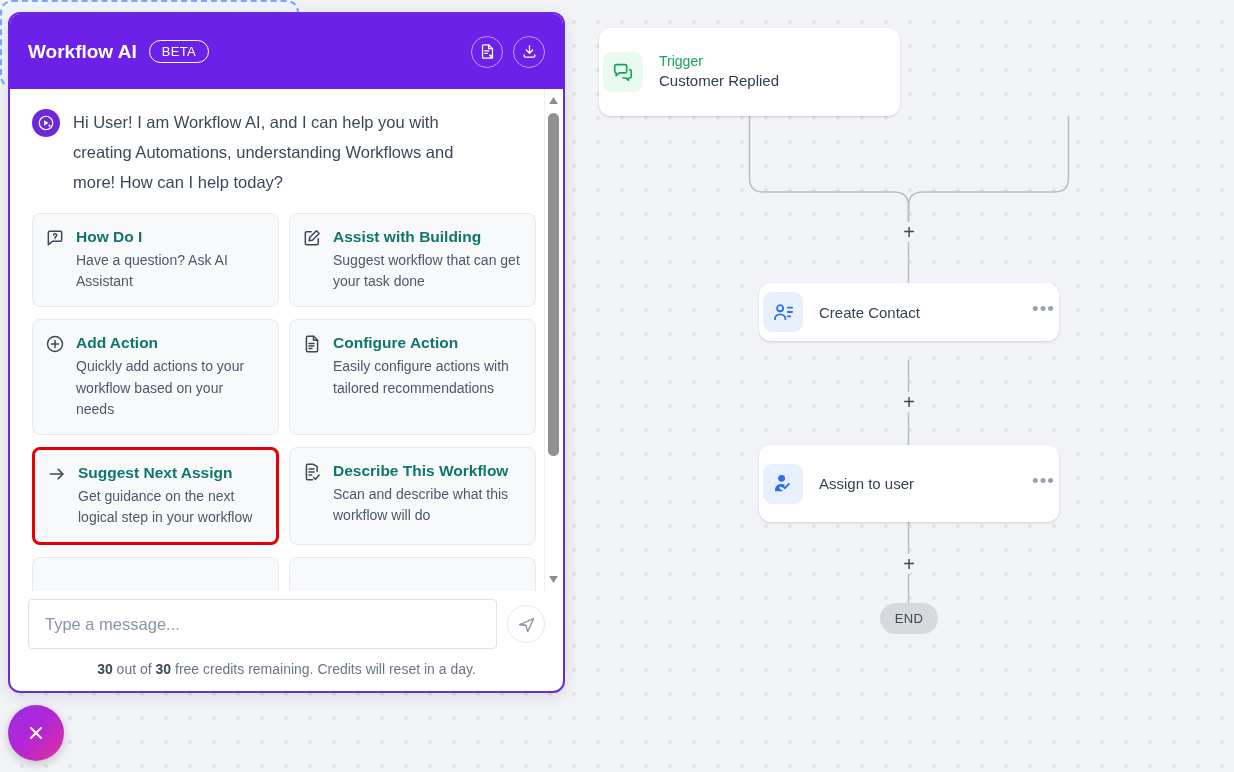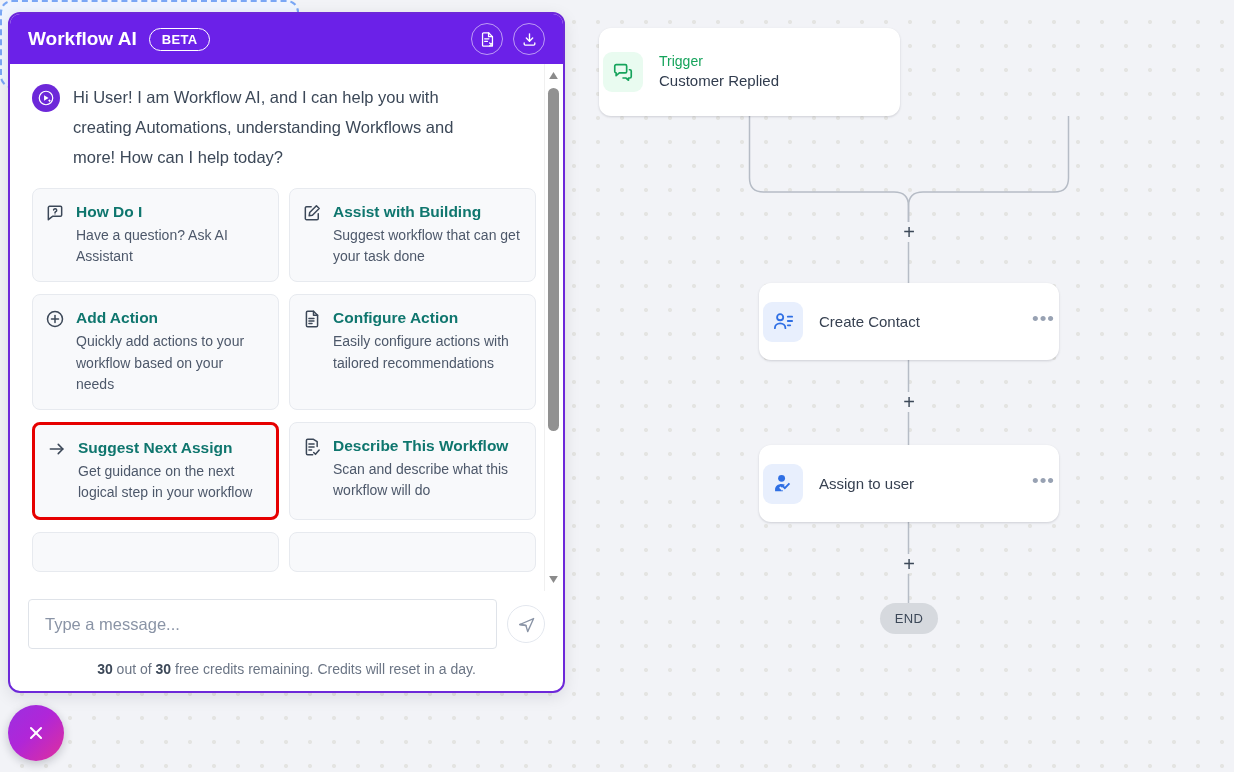--- a/index.html
+++ b/index.html
@@ -52,21 +52,21 @@
   }
   #add-trigger-node .plus-box {
     width: 40px; height: 40px; border-radius: 9px; background: #d9e6fd;
     display: flex; align-items: center; justify-content: center;
     color: #2f6fe4; font-size: 26px; font-weight: 400; line-height: 1;
   }
   #add-trigger-node .atn-label {
     margin-left: 18px; font-size: 16px; font-weight: bold; color: #3063d2;
   }
 
-  #create-contact-node { left: 759px; top: 283px; width: 300px; height: 77px; }
+  #create-contact-node { left: 759px; top: 283px; width: 300px; height: 58px; }
   #assign-user-node    { left: 759px; top: 445px; width: 300px; height: 77px; }
   .plus-marker {
     position: absolute; width: 18px; height: 18px;
     color: #3c4858; font-size: 20px; line-height: 18px; text-align: center;
     background: #f2f3f7; font-weight: 300;
   }
   #end-pill {
     position: absolute; left: 880px; top: 603px;
     width: 58px; height: 31px; border-radius: 16px;
     background: #d6d9de; color: #3c4858;
@@ -76,26 +76,26 @@
 
   
   #chat-panel {
     position: absolute; left: 8px; top: 12px;
     width: 557px; height: 681px;
     background: #ffffff; border: 2px solid #6d28d9; border-radius: 12px;
     display: flex; flex-direction: column; overflow: hidden;
     box-shadow: 0 4px 16px rgba(16,24,40,.10);
   }
   #chat-header {
-    height: 50px; background: #6b21e8; flex: 0 0 auto;
+    height: 75px; background: #6b21e8; flex: 0 0 auto;
     display: flex; align-items: center; padding: 4px 18px;
   }
   #chat-header .title { color: #fff; font-size: 19px; font-weight: bold; }
   #chat-header .beta {
-    margin-left: 12px; color: #fff; font-size: 13px; font-weight: bold;
+    margin-left: 12px; color: #fff; font-size: 13px; font-weight: normal;
     border: 1.5px solid #fff; border-radius: 999px; padding: 3px 12px;
     letter-spacing: .3px;
   }
   #chat-header .hdr-actions { margin-left: auto; display: flex; gap: 10px; }
   .hdr-btn {
     width: 32px; height: 32px; border-radius: 50%;
     border: 1.5px solid rgba(255,255,255,.55);
     display: flex; align-items: center; justify-content: center;
   }
 

